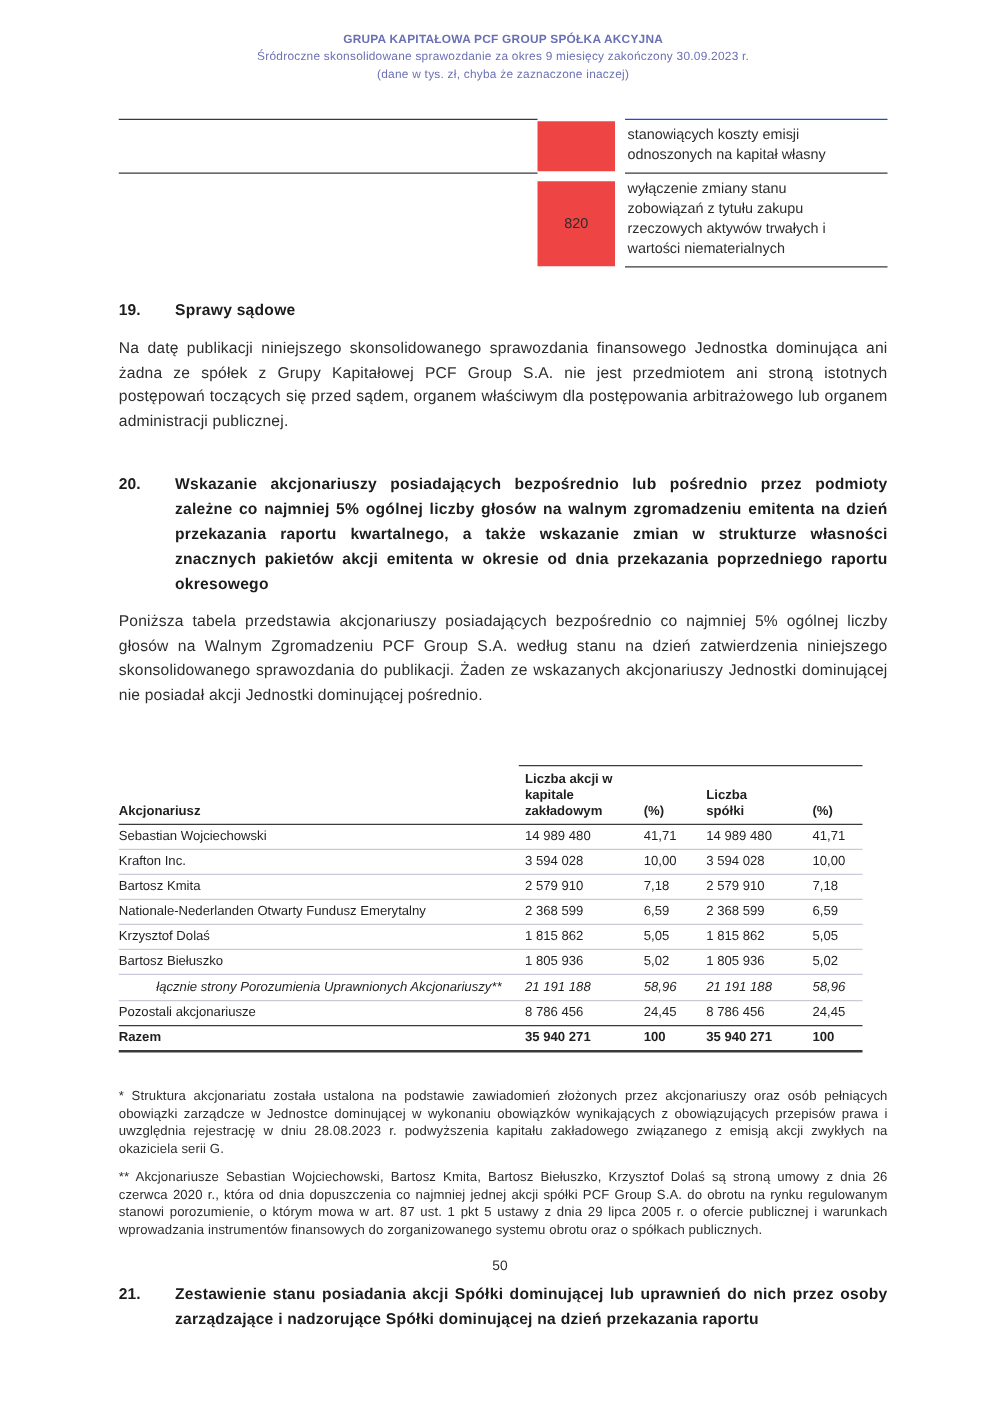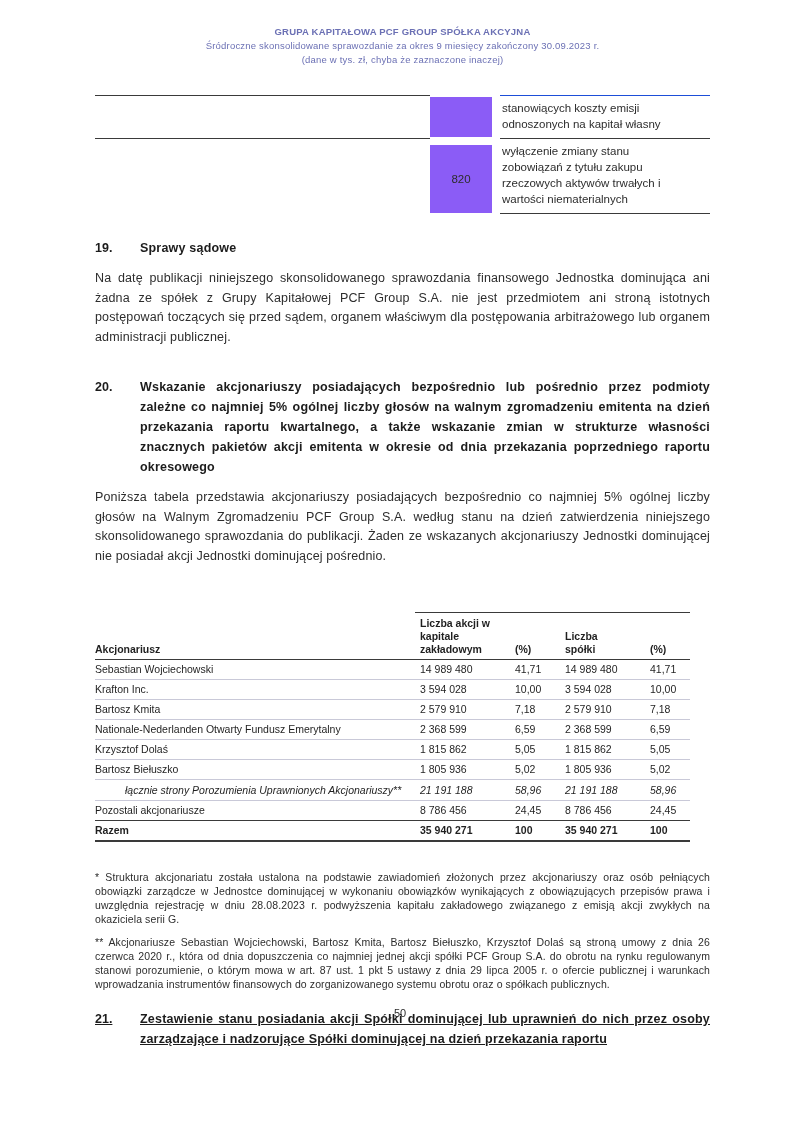--- a/index.html
+++ b/index.html
@@ -16,35 +16,35 @@
 
   
   .doc-header { text-align:center; color:#6b70b4; font-size:9.5px; line-height:14px; letter-spacing:0.2px; }
   .doc-header .hl1 { font-weight:bold; }
 
   
   .carry { margin-top:28px; font-size:11.5px; line-height:16px; }
   .carry-row { display:flex; align-items:stretch; }
   .cc1 { width:335px; }
   .cc2 { width:62px; display:flex; flex-direction:column; }
-  .cc2 .lav { flex:1; background:#8b5cf6; display:flex; align-items:center; justify-content:center; }
+  .cc2 .lav { flex:1; background:#ef4444; display:flex; align-items:center; justify-content:center; }
   .cc3 { width:210px; margin-left:8px; padding:4px 30px 6px 2px; }
   .row1 .cc1 { border-top:1px solid #3a3a3a; border-bottom:1px solid #3a3a3a; }
   .row1 .cc3 { border-top:1px solid #1d4ed8; border-bottom:1px solid #3a3a3a; }
   .row1 .cc2 { padding:2px 0; }
   .row2 .cc2 { padding:6px 0 1px 0; }
   .row2 .cc3 { border-bottom:1px solid #3a3a3a; }
 
   
   .sec { display:flex; font-weight:bold; font-size:12.5px; line-height:20px; color:#1c1c1c; }
   .sec .sec-num { width:45px; flex-shrink:0; }
   .sec .sec-title { flex:1; text-align:justify; letter-spacing:0.2px; }
   .sec19 { margin-top:24px; }
   .sec20 { margin-top:30px; }
-  .sec21 { margin-top:18px;text-decoration:underline; }
+  .sec21 { margin-top:34px; }
   .para { margin-top:11px; font-size:12.5px; line-height:19.5px; text-align:justify; letter-spacing:0.15px; }
 
   
   .sh-table { margin-top:46px; width:595px; font-size:10.5px; color:#1f1f1f; }
   .sh-header { display:flex; align-items:flex-end; border-bottom:1px solid #3a3a3a; font-weight:bold; line-height:13px; }
   .hc-name { width:320px; padding:0 8px 3px 0; }
   .hc-nums { width:275px; border-top:1px solid #3a3a3a; display:flex; align-items:flex-end; padding-top:4px; }
   .hc { padding-bottom:3px; }
   .w-num { width:95px; padding-left:5px; }
   .w-pct { width:45px; padding-left:5px; }

